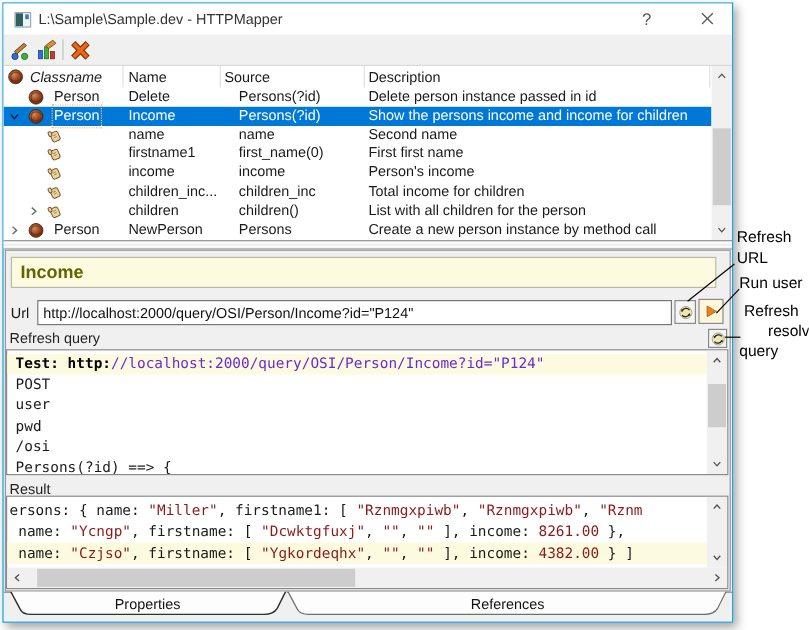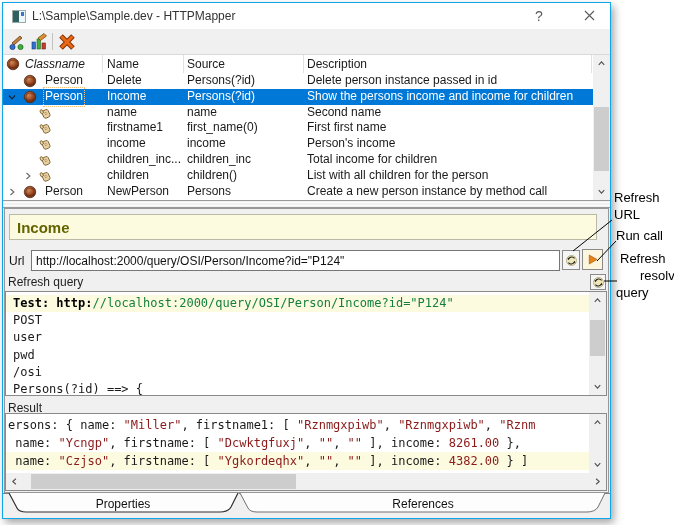--- a/index.html
+++ b/index.html
@@ -24,21 +24,21 @@
   
   .table{position:absolute;left:0;top:52px;width:100%;height:145px;background:#fff;font-size:12px;color:#1a1a1a;}
   .thead{position:absolute;left:0;top:0;width:590px;height:18px;}
   .thead .hlabel{position:absolute;top:2px;white-space:nowrap;}
   .hdiv{position:absolute;top:0;width:1px;height:18px;background:#e2e2e2;}
   .hicon{position:absolute;left:3px;top:2px;width:14px;height:14px;}
   .tbody{position:absolute;left:0;top:18px;width:590px;height:127px;overflow:hidden;}
   .trow{position:relative;height:15.8px;line-height:15.8px;white-space:nowrap;}
   .trow.sel{background:#0078d7;color:#fff;}
   .cell{position:absolute;top:0;}
-  .c-class{left:42px;}.c-name{left:104px;width:78px;overflow:hidden;}.c-src{left:184px;}.c-desc{left:304px;}
+  .c-class{left:42px;}.c-name{left:104px;width:78px;overflow:hidden;}.c-src{left:196px;}.c-desc{left:304px;}
   .trow.sel .c-class{outline:1px dotted #ffbe78;outline-offset:1px;}
   .rowicon{position:absolute;top:1px;width:14px;height:14px;}
   .expander{position:absolute;top:2px;width:12px;height:12px;color:#6e6e6e;}
   .trow.sel .expander{color:#10243c;}
   .ic{width:100%;height:100%;display:block;}
   
   .vscroll{position:absolute;width:17px;background:#f0f0f0;}
   .hscroll{position:absolute;height:17px;background:#f0f0f0;}
   .sb-btn{position:absolute;width:17px;height:17px;display:flex;align-items:center;justify-content:center;color:#505050;}
   .sb-btn svg{width:11px;height:11px;}
@@ -73,21 +73,21 @@
   .resolved-box{left:0px;top:82px;width:602px;height:105px;}
   .result-box{left:0px;top:204px;width:602px;height:78px;}
   .lines-wrap{position:absolute;left:0;top:0;right:17px;bottom:0;}
   .resolved-box .lines-wrap{padding-top:3px;}
   .result-box .lines-wrap{bottom:17px;padding-top:2px;}
   .codeline{white-space:pre;line-height:17.2px;padding-left:7px;}
   .result-box .codeline{line-height:18px;padding-left:2px;}
   .codeline.hl{background:#fdfbdf;}
   .seg-k{color:#1a1a1a;}
   .seg-r{color:#8b1a1a;}
-  .seg-g{color:#15803d;}
+  .seg-g{color:#6d28d9;}
   .seg-b{color:#000;font-weight:bold;}
   .resolved-scroll{right:0;top:0;height:103px;}
   .result-vscroll{right:0;top:0;height:59px;}
   .result-hscroll{left:0;bottom:0;width:600px;}
   
   .tabsvg{position:absolute;left:0;top:490px;width:607px;height:23px;}
   .tabsvg text{font-family:"Liberation Sans",sans-serif;font-size:12px;fill:#111;}
   
   .ann{position:absolute;font-size:13px;color:#000;white-space:nowrap;}
   .overlay{position:absolute;left:0;top:0;width:674px;height:525px;pointer-events:none;}
@@ -402,21 +402,21 @@
       <path d="M6 0 L14 15 Q16 19 23 19 L217 19 Q225 19 228 14 L235 0" fill="none" stroke="#303030" stroke-width="1.2"></path>
       <path d="M237 0 L245 15 Q247 19 254 19 L584 19 Q592 19 595 14 L602 0 Z" fill="#fdfdfd"></path>
       <path d="M237 0 L245 15 Q247 19 254 19 L584 19 Q592 19 595 14 L602 0" fill="none" stroke="#707070" stroke-width="1"></path>
       <text x="120" y="14.5" text-anchor="middle">Properties</text>
       <text x="420" y="14.5" text-anchor="middle">References</text>
     </svg>
   </div>
 
   <span class="ann" style="left:614px;top:190px;">Refresh</span>
   <span class="ann" style="left:614px;top:207px;">URL</span>
-  <span class="ann" style="left:616px;top:228px;">Run call</span>
+  <span class="ann" style="left:616px;top:228px;">Run user</span>
   <span class="ann" style="left:620px;top:251px;">Refresh</span>
   <span class="ann" style="left:640px;top:268px;">resolved</span>
   <span class="ann" style="left:616px;top:285px;">query</span>
 
   <svg class="overlay" viewBox="0 0 674 525">
     <line x1="573" y1="251" x2="612" y2="220" stroke="#000" stroke-width="1"></line>
     <line x1="597" y1="261" x2="616" y2="241" stroke="#000" stroke-width="1"></line>
     <line x1="604" y1="281" x2="617" y2="281" stroke="#000" stroke-width="1"></line>
   </svg>
 

